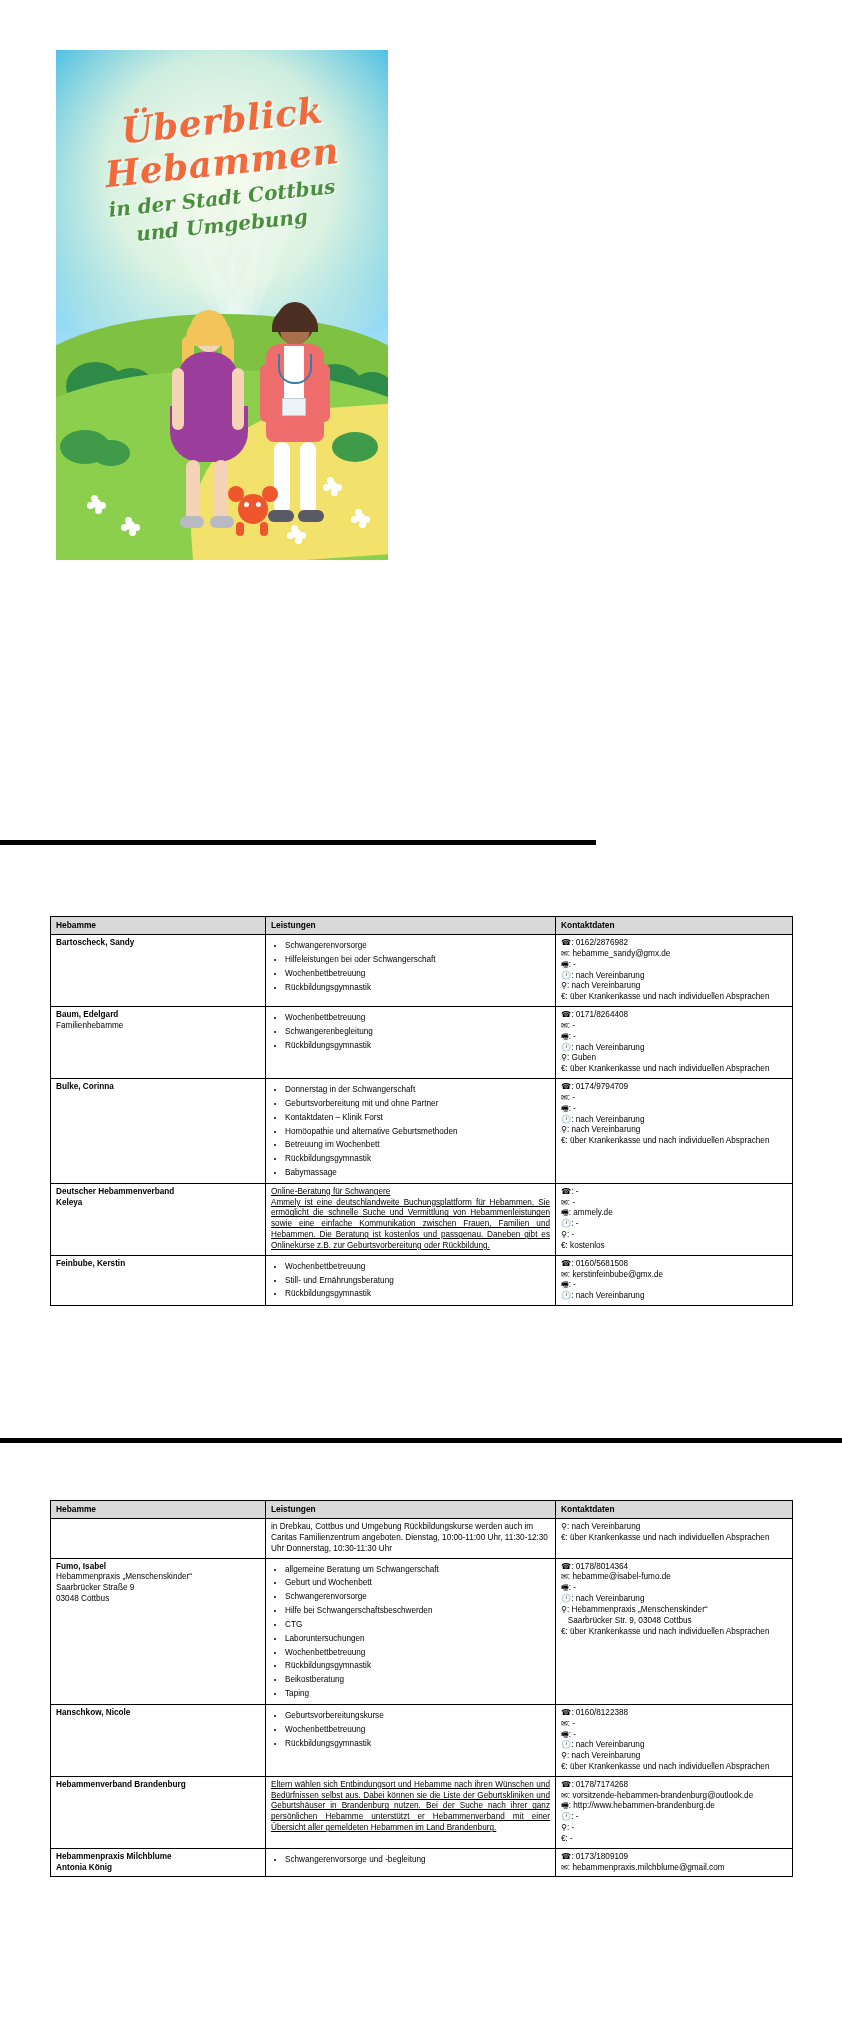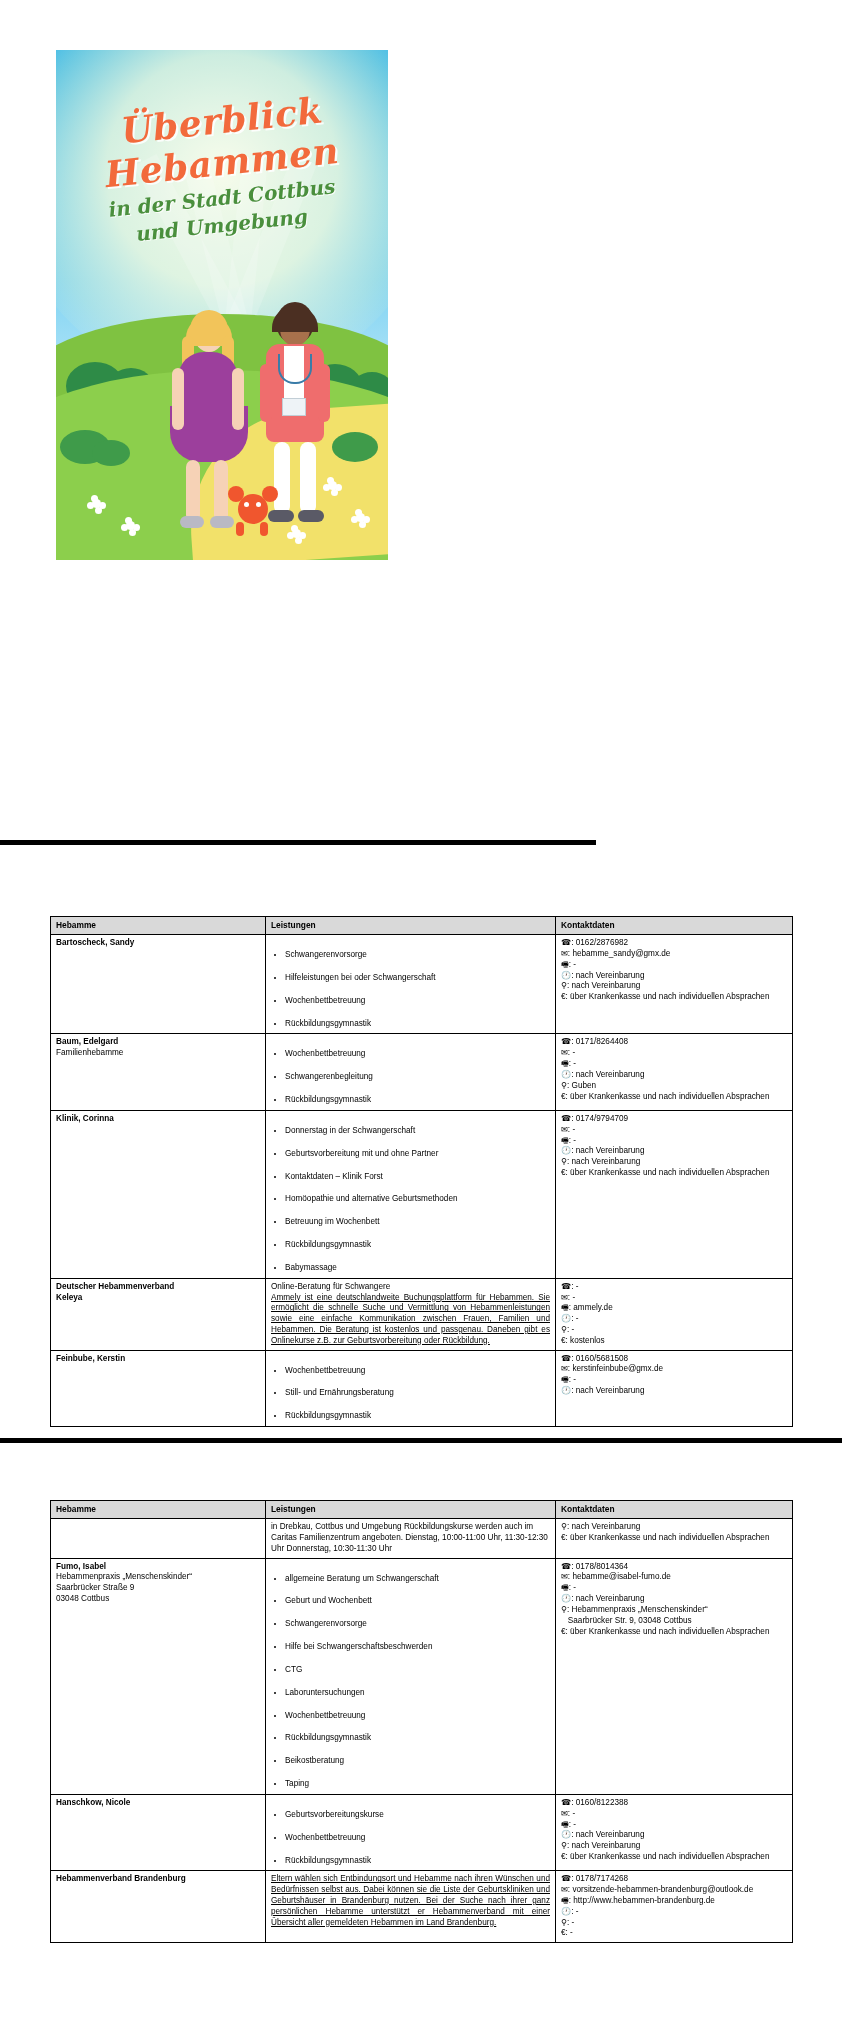--- a/index.html
+++ b/index.html
@@ -183,23 +183,23 @@
   col.c1 { width: 215px; }
   col.c2 { width: 290px; }
   col.c3 { width: 237px; }
   .name { font-weight: bold; }
   .sub { font-weight: normal; }
   ul.svc {
     margin: 0;
     padding-left: 14px;
     list-style: disc;
   }
-  ul.svc li { margin: 12px 0 1px 0; }
+  ul.svc li { margin: 3px 0 1px 0; }
   .just { text-align: justify; text-decoration: underline; }
-  .u { }
+  .u { text-decoration: underline; }
   .contact div { white-space: pre-wrap; }
 </style>
 </head>
 <body>
 
 <div class="page">
 
   <div class="cover-wrap">
     <div class="cover">
       <div class="glow"></div>
@@ -350,21 +350,21 @@
             <div>✉: -</div>
             <div>🖷: -</div>
             <div>🕐: nach Vereinbarung</div>
             <div>⚲: Guben</div>
             <div>€: über Krankenkasse und nach individuellen Absprachen</div>
           </td>
         </tr>
 
         <tr>
           <td>
-            <div class="name">Klinik, Corinna</div>
+            <div class="name">Bulke, Corinna</div>
           </td>
           <td>
             <ul class="svc">
               <li>Donnerstag in der Schwangerschaft</li>
               <li>Geburtsvorbereitung mit und ohne Partner</li>
               <li>Kontaktdaten – Klinik Forst</li>
               <li>Homöopathie und alternative Geburtsmethoden</li>
               <li>Betreuung im Wochenbett</li>
               <li>Rückbildungsgymnastik</li>
               <li>Babymassage</li>
@@ -517,17 +517,32 @@
           <td class="contact">
             <div>☎: 0178/7174268</div>
             <div>✉: vorsitzende-hebammen-brandenburg@outlook.de</div>
             <div>🖷: http://www.hebammen-brandenburg.de</div>
             <div>🕐: -</div>
             <div>⚲: -</div>
             <div>€: -</div>
           </td>
         </tr>
 
+        <tr>
+          <td>
+            <div class="name">Hebammenpraxis Milchblume</div>
+            <div class="name">Antonia König</div>
+          </td>
+          <td>
+            <ul class="svc">
+              <li>Schwangerenvorsorge und -begleitung</li>
+            </ul>
+          </td>
+          <td class="contact">
+            <div>☎: 0173/1809109</div>
+            <div>✉: hebammenpraxis.milchblume@gmail.com</div>
+          </td>
+        </tr>
       </tbody>
     </table>
   </div>
 
 </div>
 
 </body></html>

